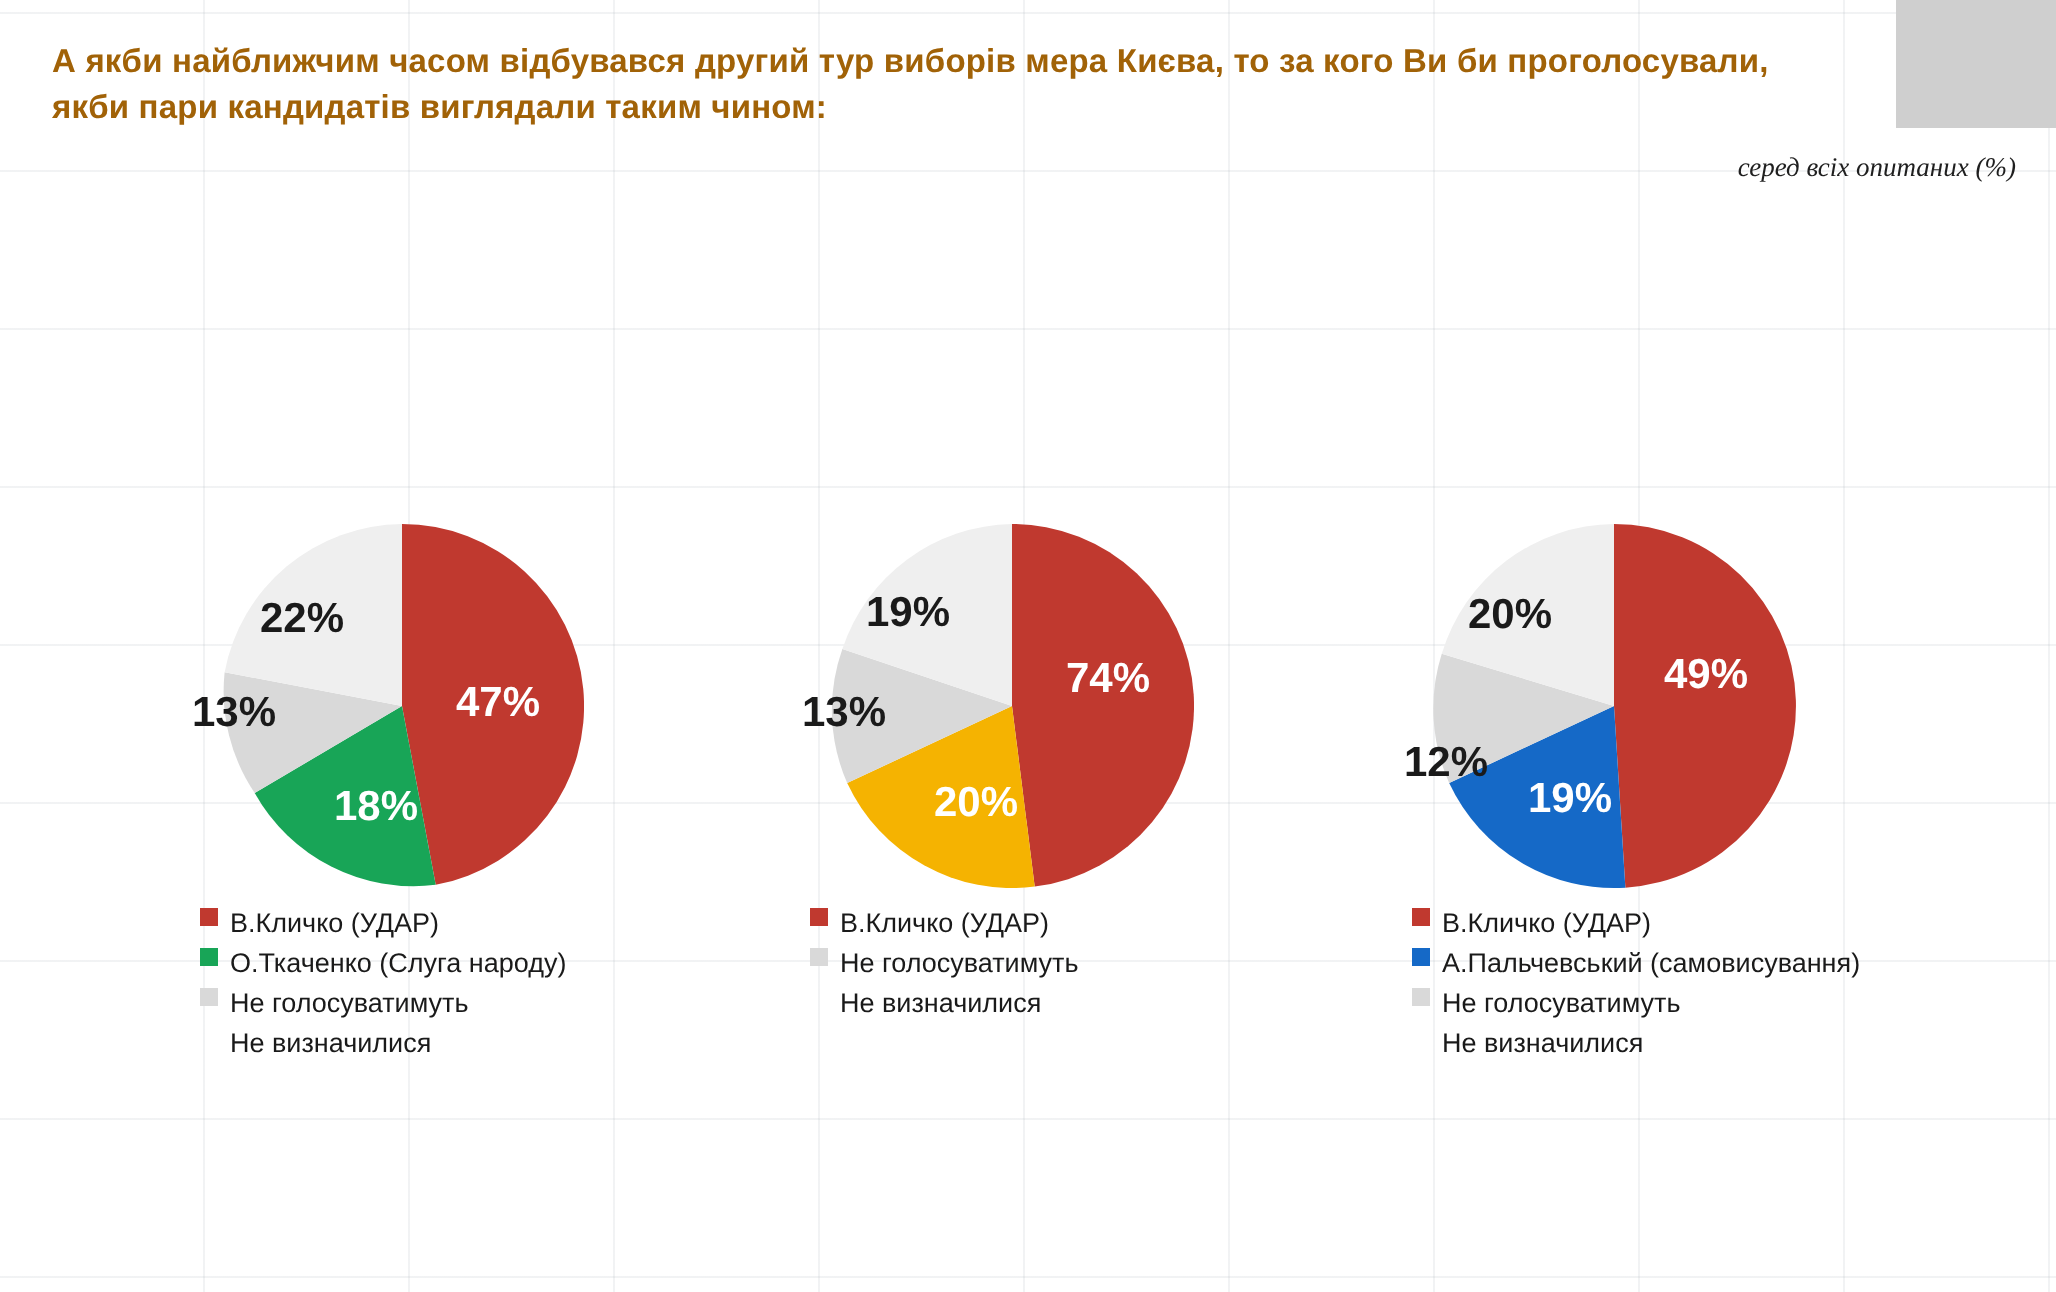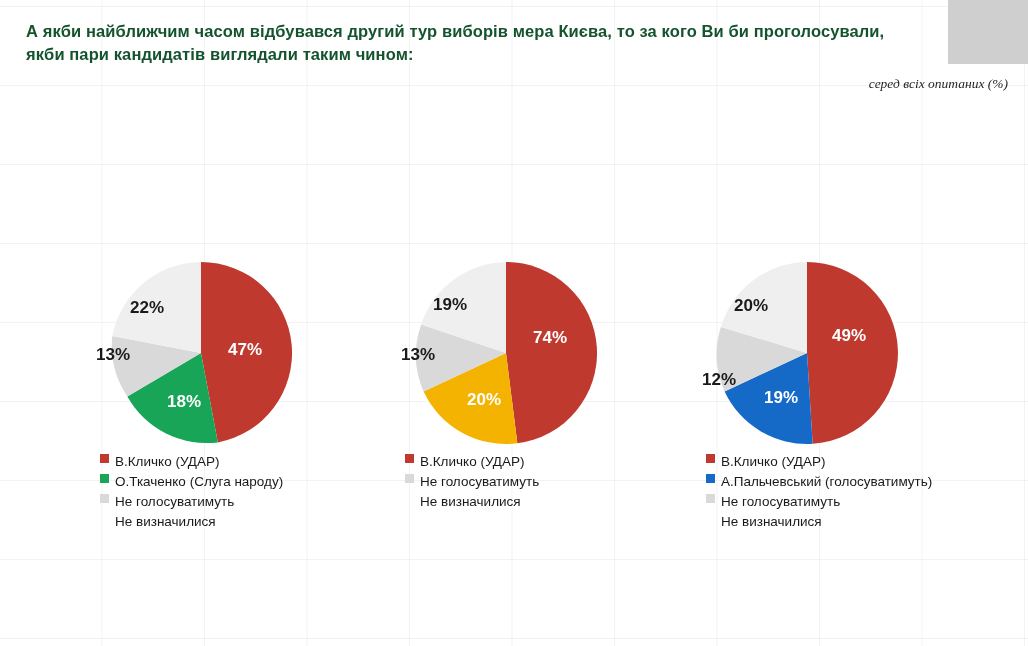--- a/index.html
+++ b/index.html
@@ -34,21 +34,21 @@
     background-position: -1px 6px;
     pointer-events: none;
   }
   .title {
     position: absolute;
     left: 26px;
     top: 20px;
     width: 880px;
     font-size: 16.5px;
     font-weight: bold;
-    color: #14532d;
+    color: #a16207;
     line-height: 1.42;
     letter-spacing: 0.1px;
   }
   .subtitle {
     position: absolute;
     right: 20px;
     top: 76px;
     font-size: 13.5px;
     font-style: italic;
     color: #1f1f1f;
@@ -82,21 +82,21 @@
     height: 182px;
   }
   .pie {
     position: absolute;
     left: 0; top: 0;
     width: 182px;
     height: 182px;
   }
   .slice-label {
     position: absolute;
-    font-size: 17px;
+    font-size: 21px;
     font-weight: bold;
     color: #1a1a1a;
     white-space: nowrap;
   }
   .slice-label.light {
     color: #ffffff;
   }
   .legend {
     position: absolute;
     top: 192px;
@@ -223,21 +223,21 @@
       <div class="slice-label" style="left:-14px; top:80px;margin-top:28px;">12%</div>
       <div class="slice-label" style="left:18px; top:34px;">20%</div>
     </div>
     <div class="legend" style="left:-10px;">
       <div class="legend-row">
         <span class="legend-swatch" style="background:#c0392f;"></span>
         <span class="legend-label">В.Кличко (УДАР)</span>
       </div>
       <div class="legend-row">
         <span class="legend-swatch" style="background:#1569c7;"></span>
-        <span class="legend-label">А.Пальчевський (голосуватимуть)</span>
+        <span class="legend-label">А.Пальчевський (самовисування)</span>
       </div>
       <div class="legend-row">
         <span class="legend-swatch" style="background:#d9d9d9;"></span>
         <span class="legend-label">Не голосуватимуть</span>
       </div>
       <div class="legend-row">
         <span class="legend-swatch empty"></span>
         <span class="legend-label">Не визначилися</span>
       </div>
     </div>

